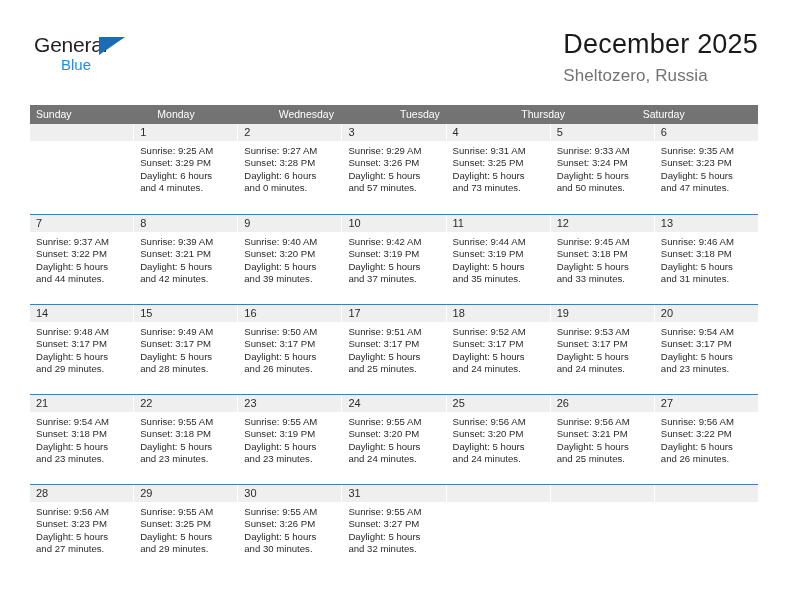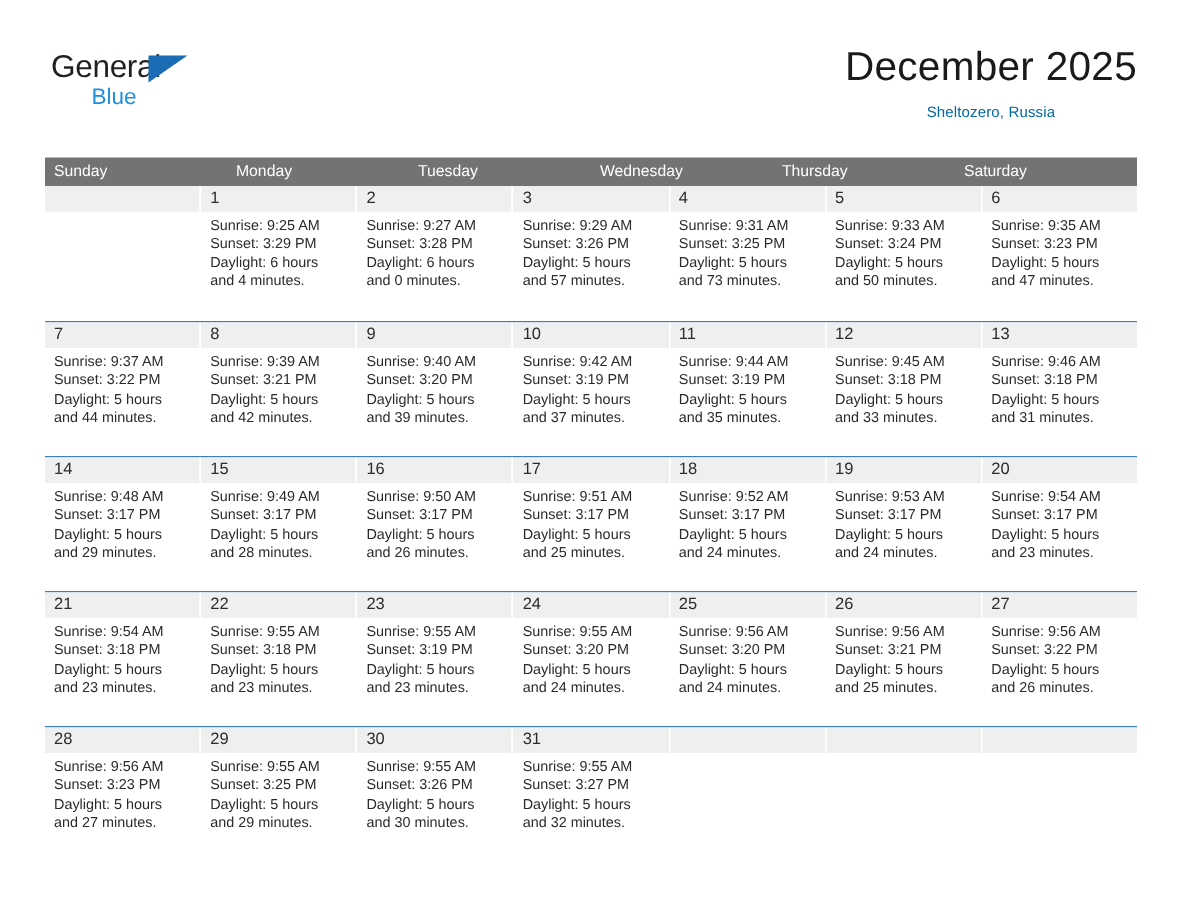--- a/index.html
+++ b/index.html
@@ -55,33 +55,33 @@
     top: 20px;
     font-size: 15px;
     color: #1f8fe0;
     line-height: 22px;
   }
 
   .title-wrap {
     position: absolute;
     right: 0;
     top: 0;
-    text-align: center;
+    text-align: left;
     margin-left: 16px;
   }
   .cal-title {
     font-size: 27px;
     color: #1a1a1a;
     font-weight: normal;
     line-height: 32px;
     letter-spacing: 0.2px;
   }
   .cal-sub {
-    font-size: 10px;
-    color: #0369a1;
+    font-size: 17px;
+    color: #737373;
     line-height: 20px;
     margin-top: 6px;
     letter-spacing: 0.1px;
   }
 
   
   .calendar {
     position: absolute;
     left: 30px;
     top: 105px;
@@ -161,22 +161,22 @@
       <div class="cal-title">December 2025</div>
       <div class="cal-sub">Sheltozero, Russia</div>
     </div>
 
   </div>
 
   <div class="calendar">
     <div class="weekday-row">
         <div class="weekday">Sunday</div>
         <div class="weekday">Monday</div>
+        <div class="weekday">Wednesday</div>
         <div class="weekday">Tuesday</div>
-        <div class="weekday">Wednesday</div>
         <div class="weekday">Thursday</div>
         <div class="weekday">Saturday</div>
       </div>
     <div id="weeks-host">
         <div class="week-row first">
           <div class="day-cell empty">
             <div class="daynum-band">
               <div class="daynum"></div>
             </div>
           </div>

